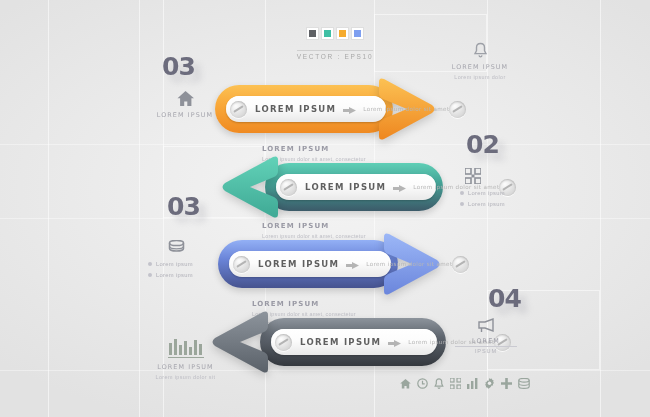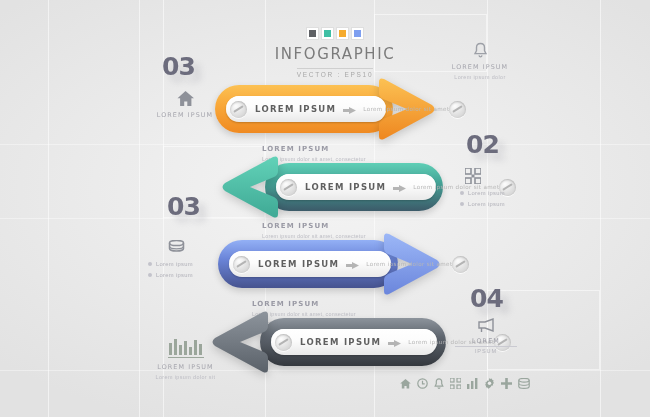--- a/index.html
+++ b/index.html
@@ -122,21 +122,20 @@
   <div class="gbox" style="left:374px; top:14px; width:113px; height:58px"></div>
   <div class="gbox" style="left:487px; top:290px; width:113px; height:80px"></div>
 
   <div class="titlewrap">
     <div class="swatches">
       <div class="sw" style="background:#5f6165"></div>
       <div class="sw" style="background:#3fbfa4"></div>
       <div class="sw" style="background:#f5ab2e"></div>
       <div class="sw" style="background:#7e9ff0"></div>
     </div>
-    <div class="ititle">INFOGRAPHIC</div>
     <div class="isub">VECTOR : EPS10</div>
   </div>
 
   <div class="bar" style="left:215px; top:85px; width:225px">
     <div class="barbody" style="left:0; width:178px;
          background:linear-gradient(180deg,#fcc153 0%,#f9a93a 40%,#ef8a22 100%);"></div>
     <div class="head" style="left:158px">
       <svg width="66" height="66" viewBox="0 0 66 66">
         <defs>
             <linearGradient id="g1" x1="0" y1="0" x2="0" y2="1">
@@ -288,21 +287,21 @@
         <path d="M1.5 3v5.5c0 1.4 3.1 2.6 7 2.6s7-1.2 7-2.6V3" fill="none" stroke="#8e9199" stroke-width="1.5"></path>
         <path d="M1.5 6.2c0 1.4 3.1 2.6 7 2.6s7-1.2 7-2.6" fill="none" stroke="#8e9199" stroke-width="1.3"></path>
       </svg>
     </span>
     <div class="bullets">
       <div><span class="bd"></span><span>Lorem ipsum</span></div>
       <div><span class="bd"></span><span>Lorem ipsum</span></div>
     </div>
   </div>
 
-  <div class="num" style="left:470px; top:284px">04</div>
+  <div class="num" style="left:488px; top:284px">04</div>
   <div class="icowrap" style="left:455px; top:318px; width:62px">
     <span>
       <svg width="19" height="15" viewBox="0 0 19 15">
         <path d="M2 4h6l8-3v12l-8-3H2z" fill="none" stroke="#8e9199" stroke-width="1.4"></path>
         <path d="M4.5 10v4" stroke="#8e9199" stroke-width="1.4" fill="none"></path>
       </svg>
     </span>
     <div class="underlab">LOREM</div>
     <div class="underlab2">IPSUM</div>
   </div>

